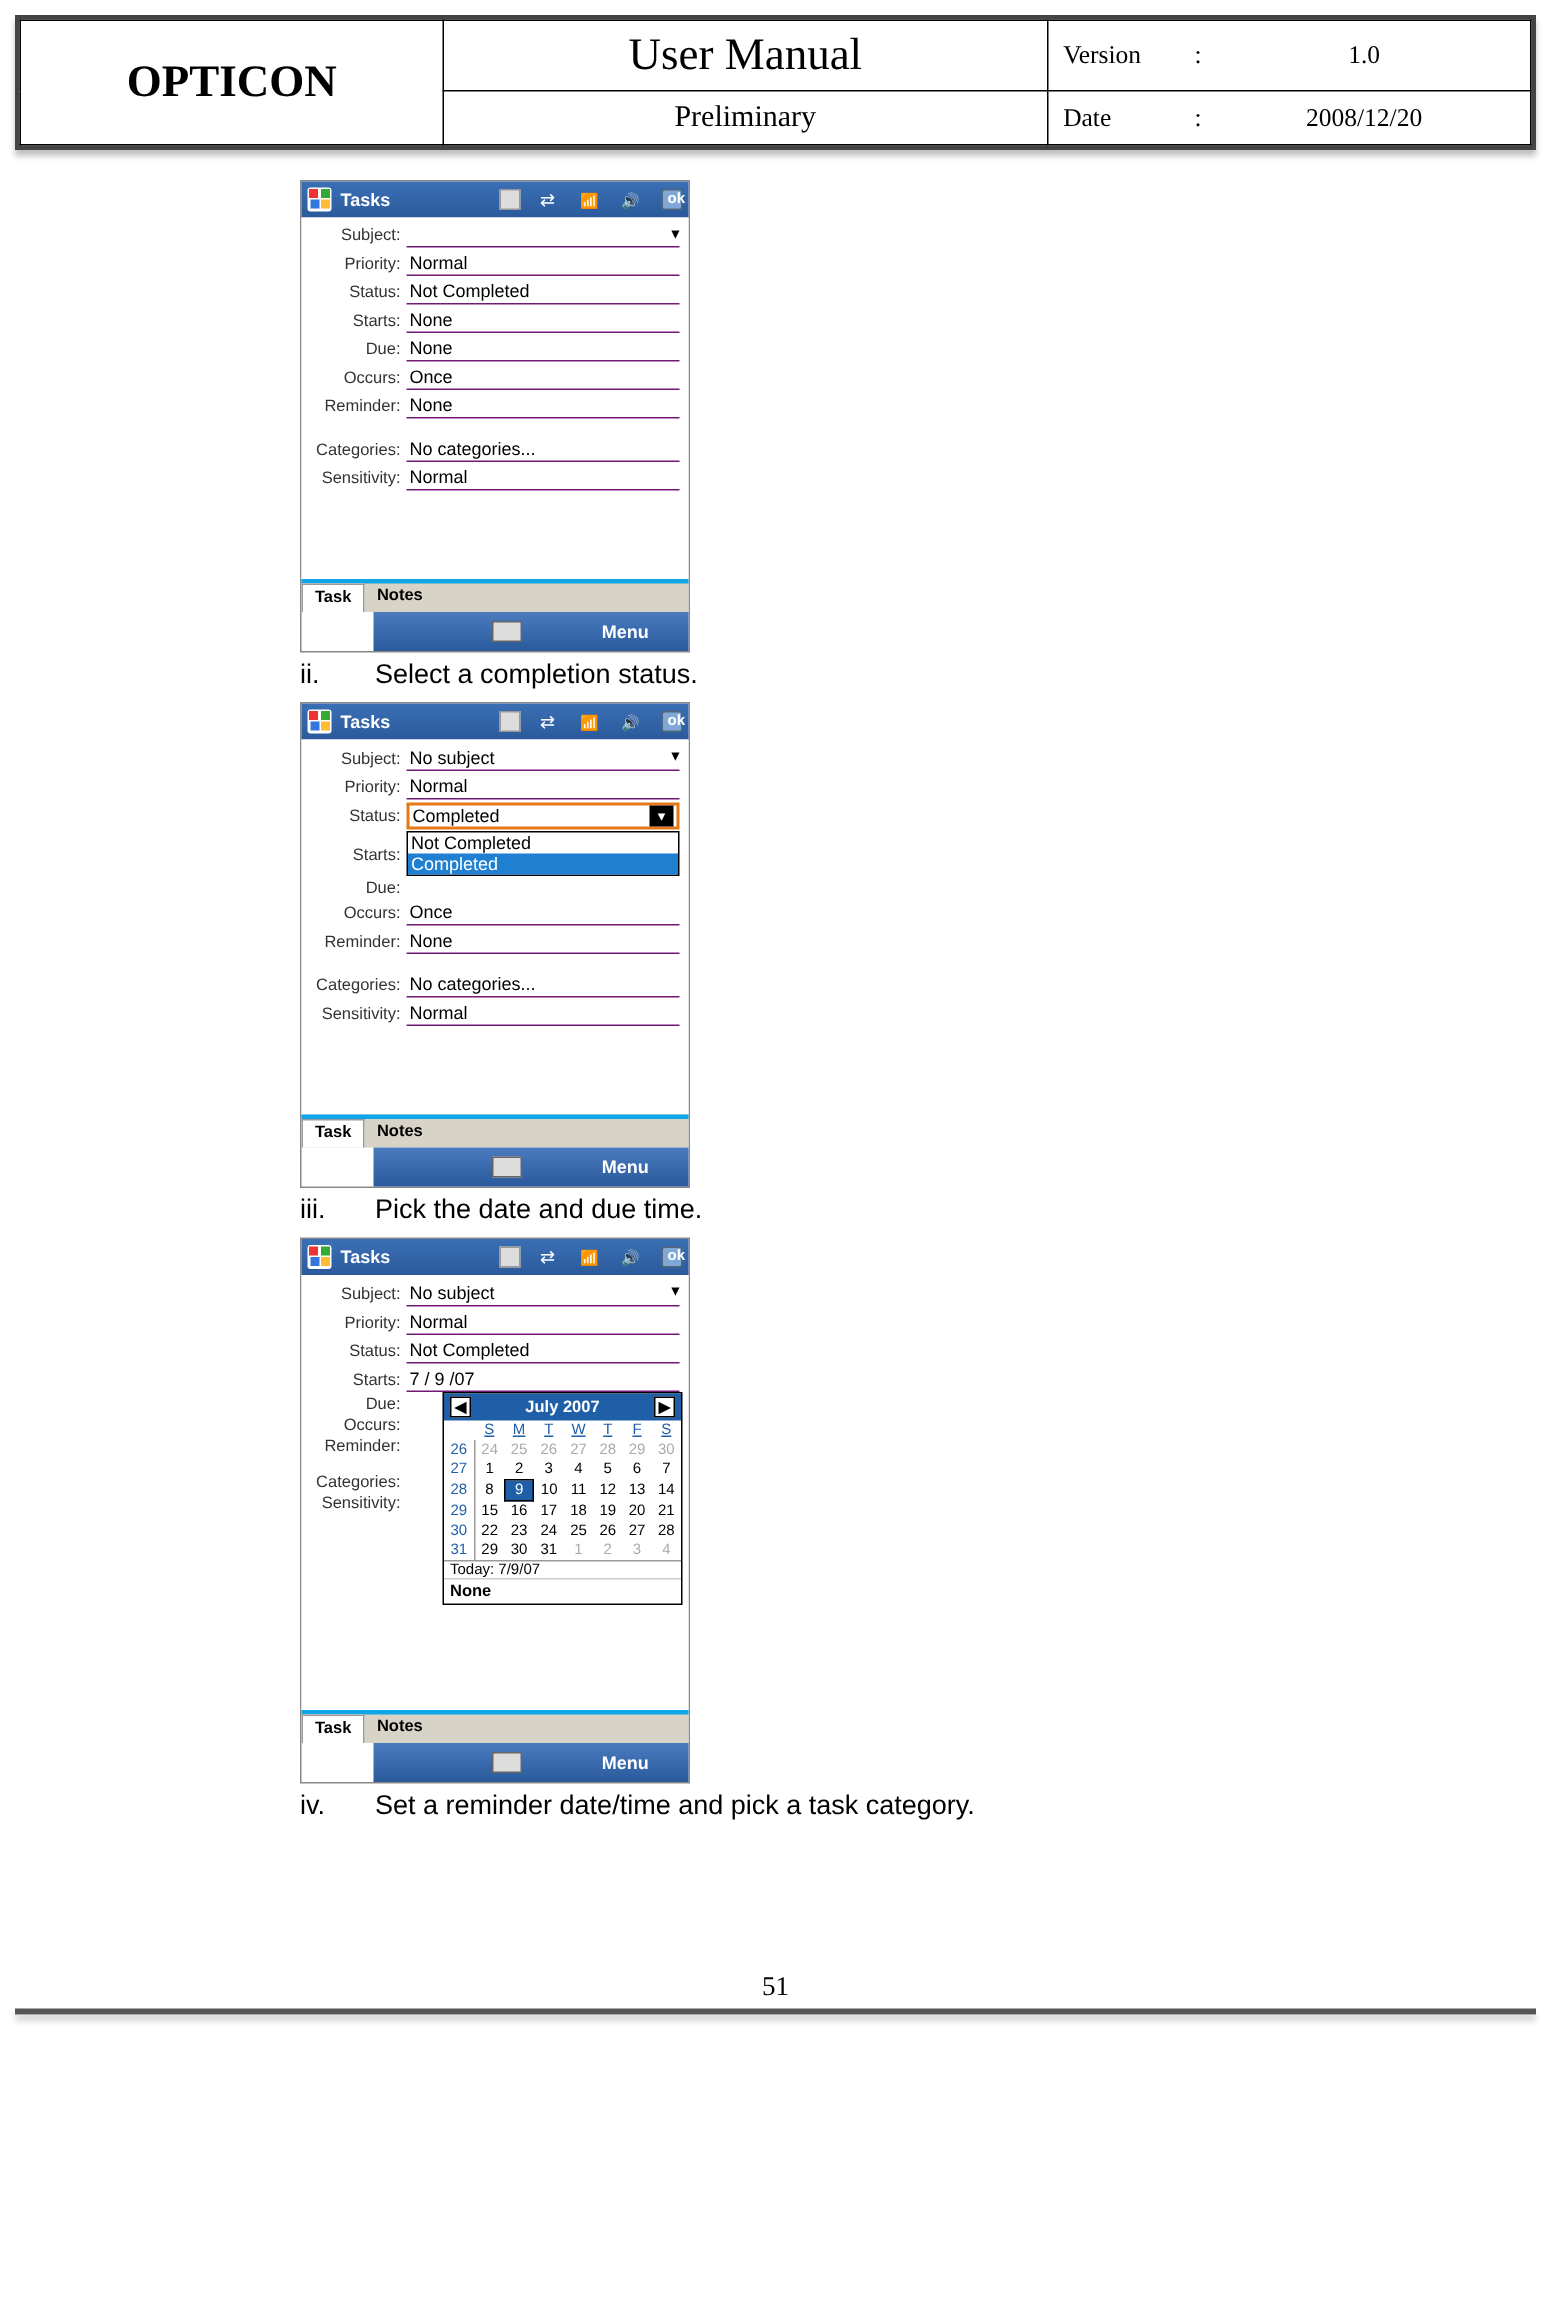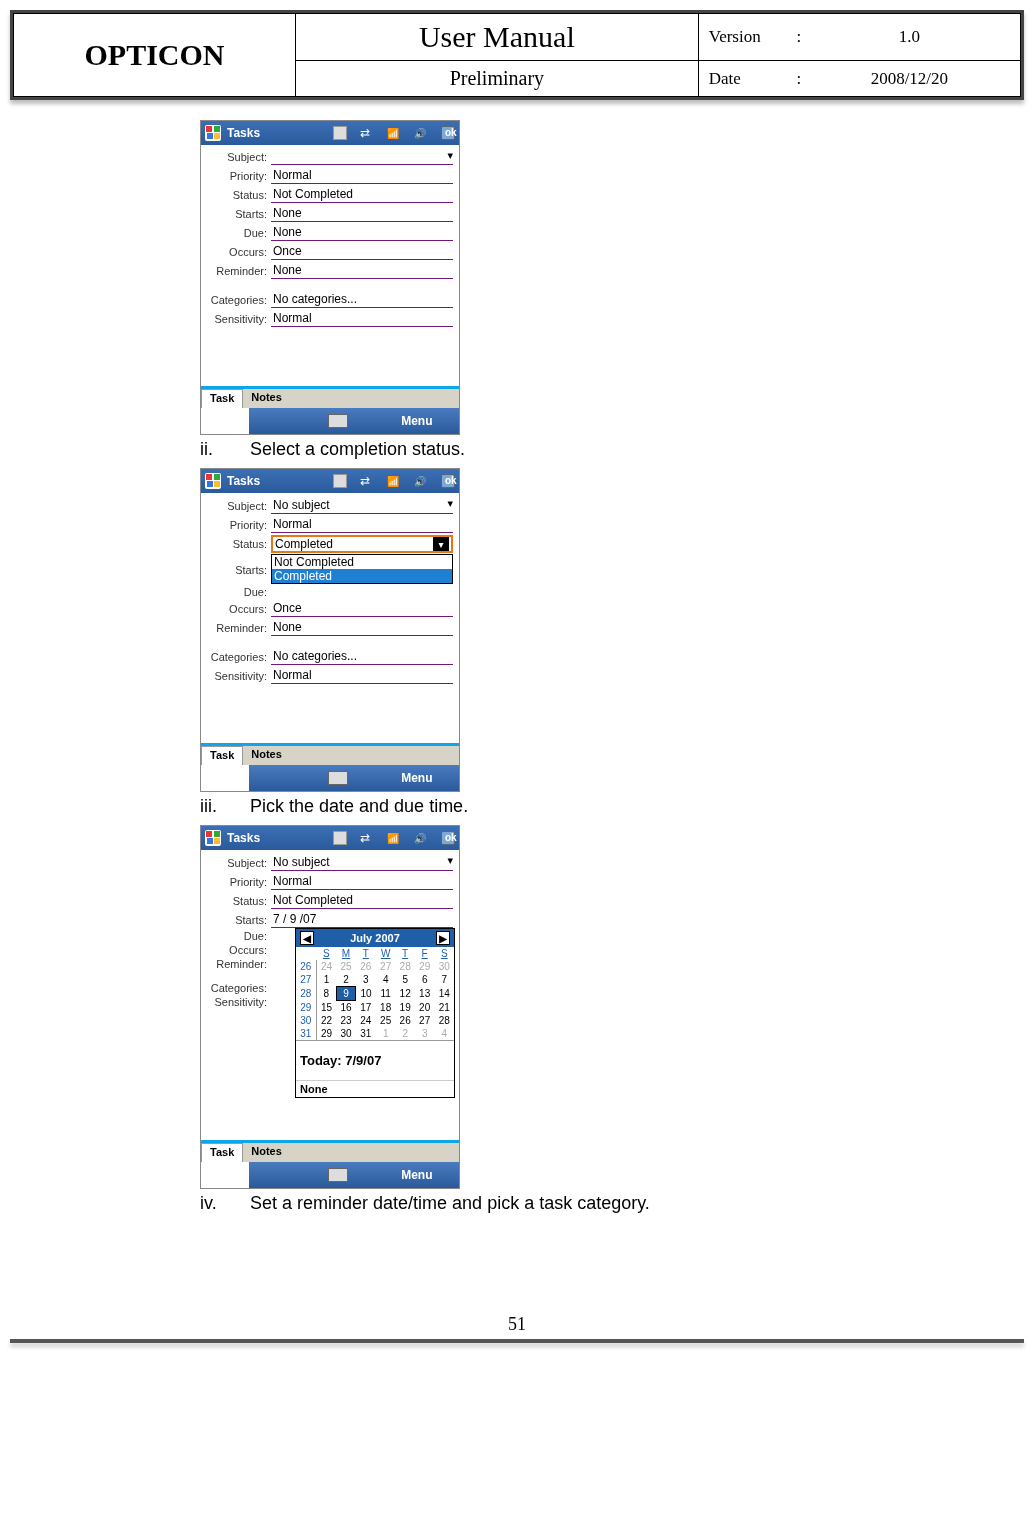--- a/index.html
+++ b/index.html
@@ -66,21 +66,21 @@
   
   .cal-wrap { border:1px solid #000; background:#fff; font-size:11px; position:absolute; right:4px; top:0; width:160px; }
   .cal-hdr { background:#1f5fa7; color:#fff; display:flex; align-items:center; justify-content:space-between; padding:2px 4px; font-weight:bold; }
   .cal-hdr .nav { width:14px; height:14px; background:#fff; color:#000; display:flex; align-items:center; justify-content:center; font-size:10px; border:1px solid #000; }
   .cal-grid { width:100%; border-collapse:collapse; text-align:center; }
   .cal-grid th { color:#1f5fa7; font-size:10px; padding:1px; font-weight:normal; text-decoration:underline; }
   .cal-grid td { font-size:10px; padding:1px 2px; }
   .cal-grid td.dim { color:#aaa; }
   .cal-grid td.wk { color:#1f5fa7; border-right:1px solid #999; }
   .cal-grid td.sel { background:#1f5fa7; color:#fff; border:1px solid #000; }
-  .cal-foot { font-size:13px; padding:12px 4px; font-weight:bold; border-top:1px solid #999; }
+  .cal-foot { font-size:10px; padding:0 4px; font-weight:normal; border-top:1px solid #999; }
   .cal-none { font-size:11px; padding:2px 4px; border-top:1px solid #ccc; font-weight:bold; }
   .shot3-body { position:relative; min-height:290px; }
 </style>
 </head>
 <body>
 
 <div class="page">
   <div class="header-wrap">
     <table class="header-table">
       <tbody>

